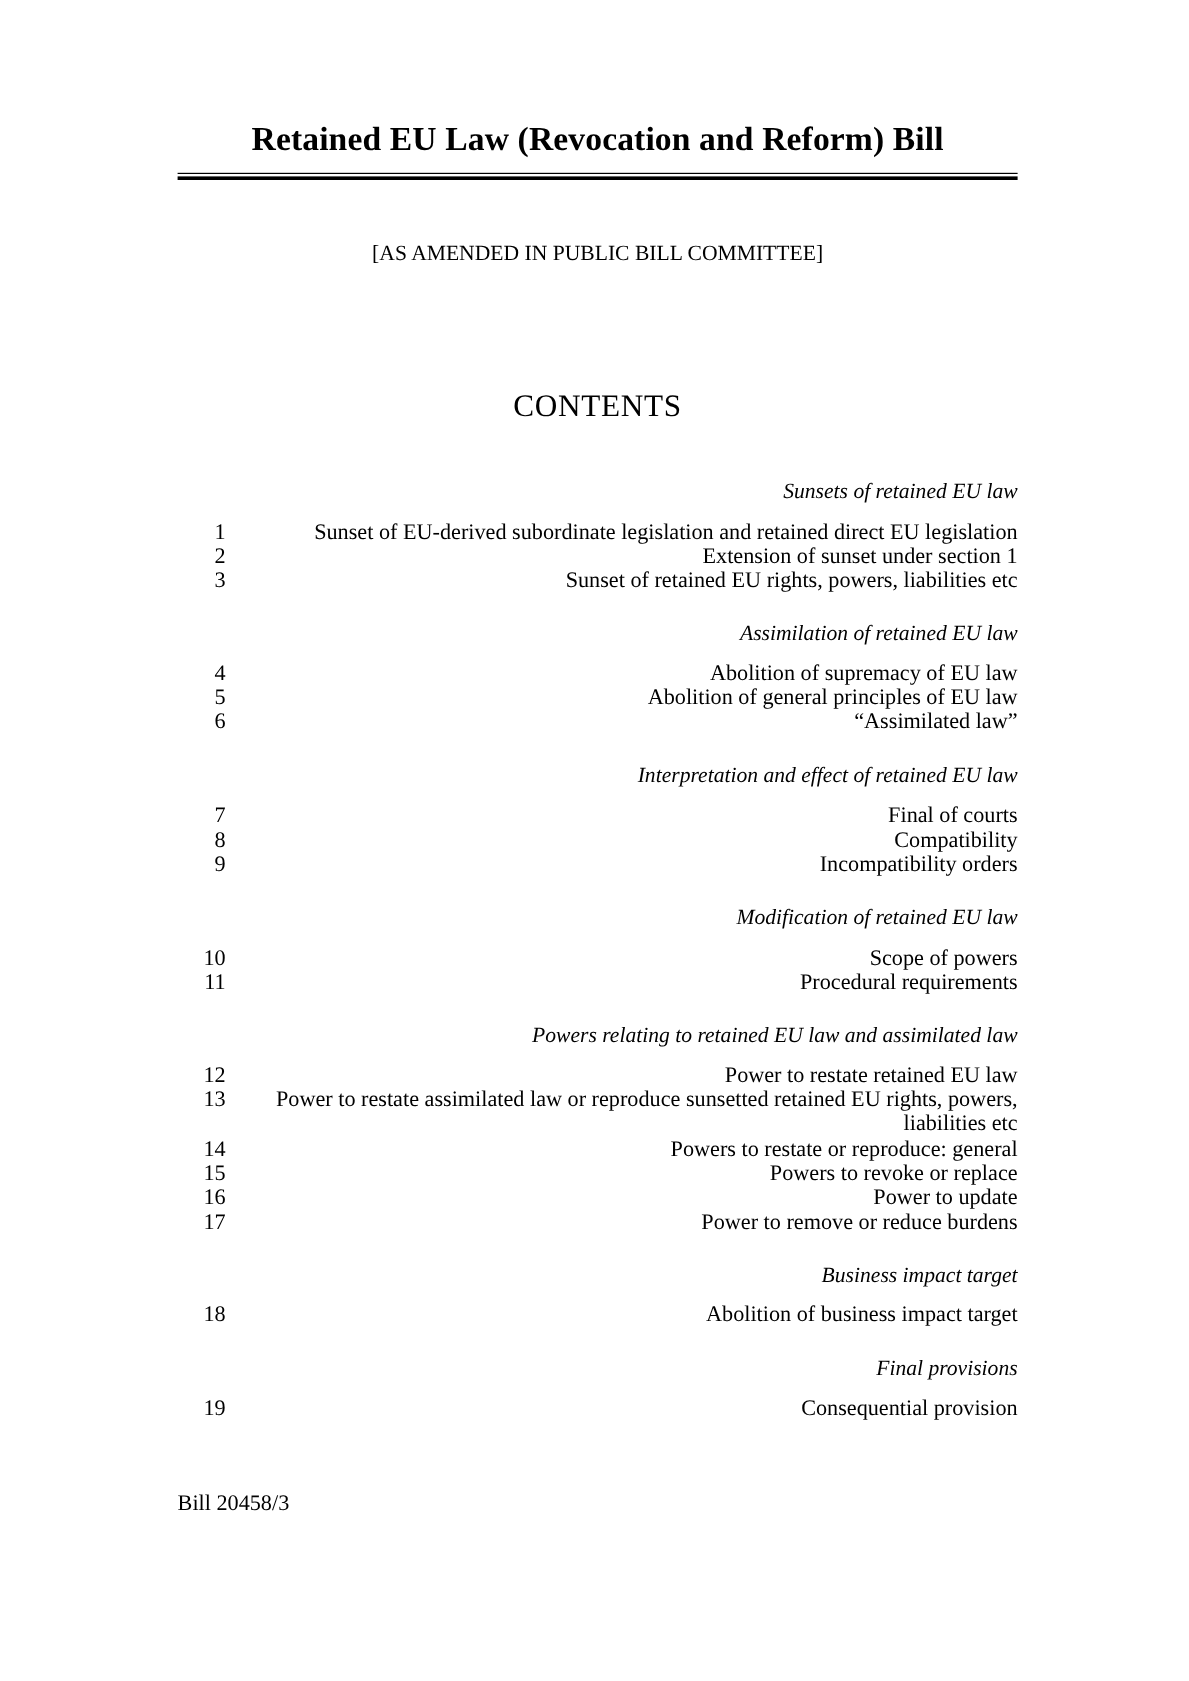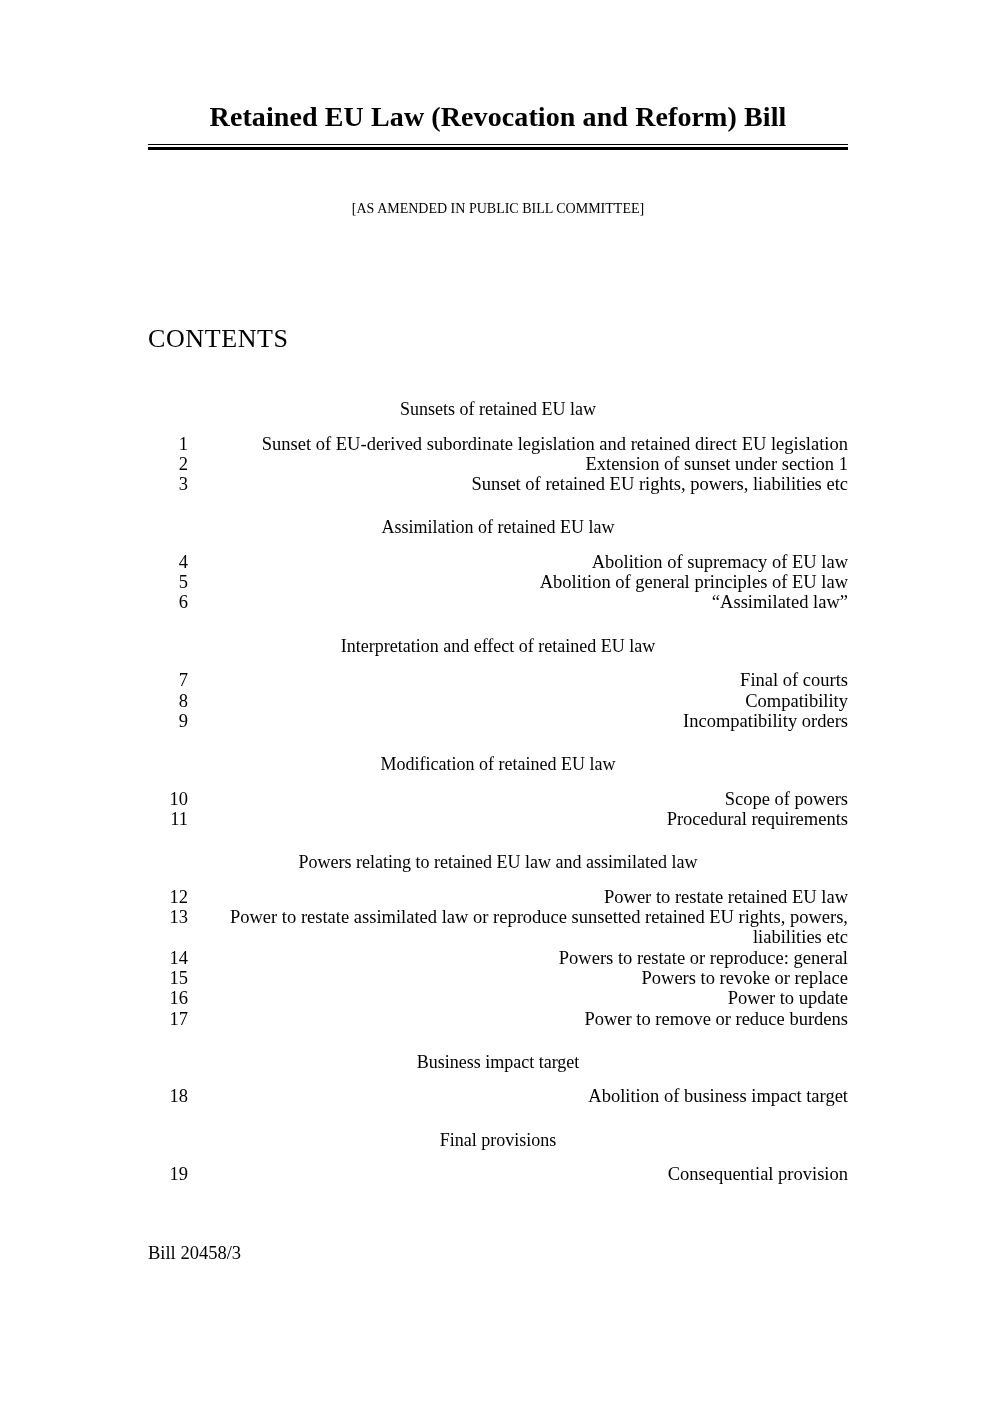--- a/index.html
+++ b/index.html
@@ -65,52 +65,53 @@
     width: 100%;
   }
 
   
   .amend-note {
     position: absolute;
     left: 0;
     top: 201px;
     width: 700px;
     text-align: center;
-    font-size: 14px;
+    font-size: 18px;
     line-height: 1.2;
     white-space: nowrap;
   }
 
   
   .contents-heading {
     position: absolute;
     left: 0;
     top: 323px;
     width: 700px;
-    text-align: left;
+    text-align: center;
     font-size: 26px;
     line-height: 1.2;
     letter-spacing: 0.6px;
   }
 
   
   .toc {
     position: absolute;
     left: 0;
     top: 398px;
     width: 700px;
   }
   .toc-group {
     margin-bottom: 22px;
   }
   .toc-group:last-child {
     margin-bottom: 0;
   }
   .group-heading {
-    text-align: center;
+    text-align: right;
+    font-style: italic;
     font-size: 18px;
     line-height: 1.25;
     margin: 0 0 13px 0;
   }
   .toc-item {
     display: flex;
     align-items: flex-start;
     font-size: 18.5px;
     line-height: 20.3px;
   }

